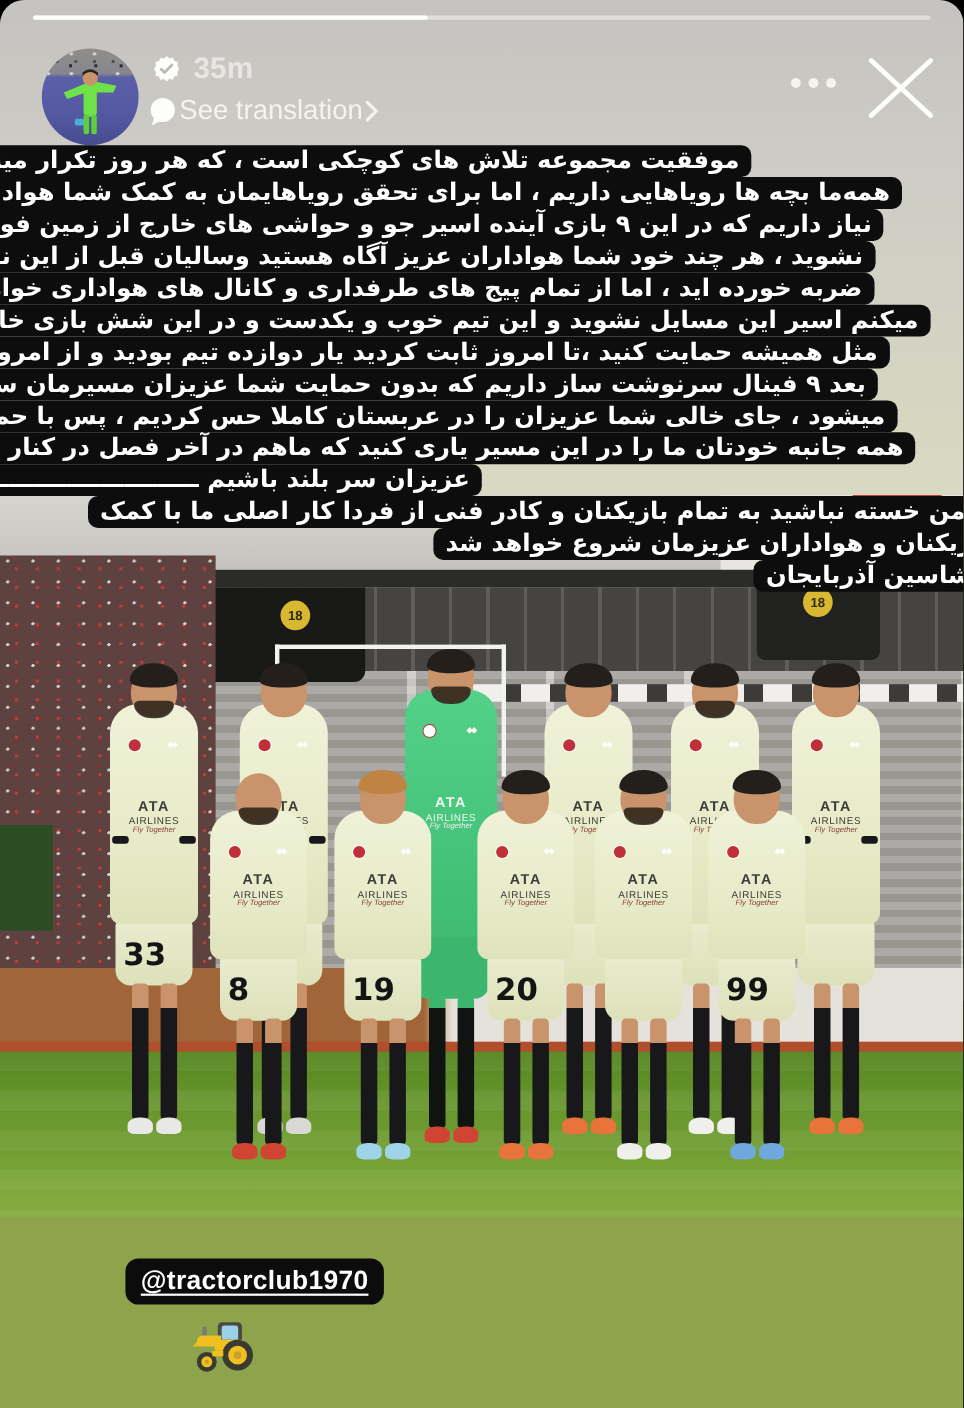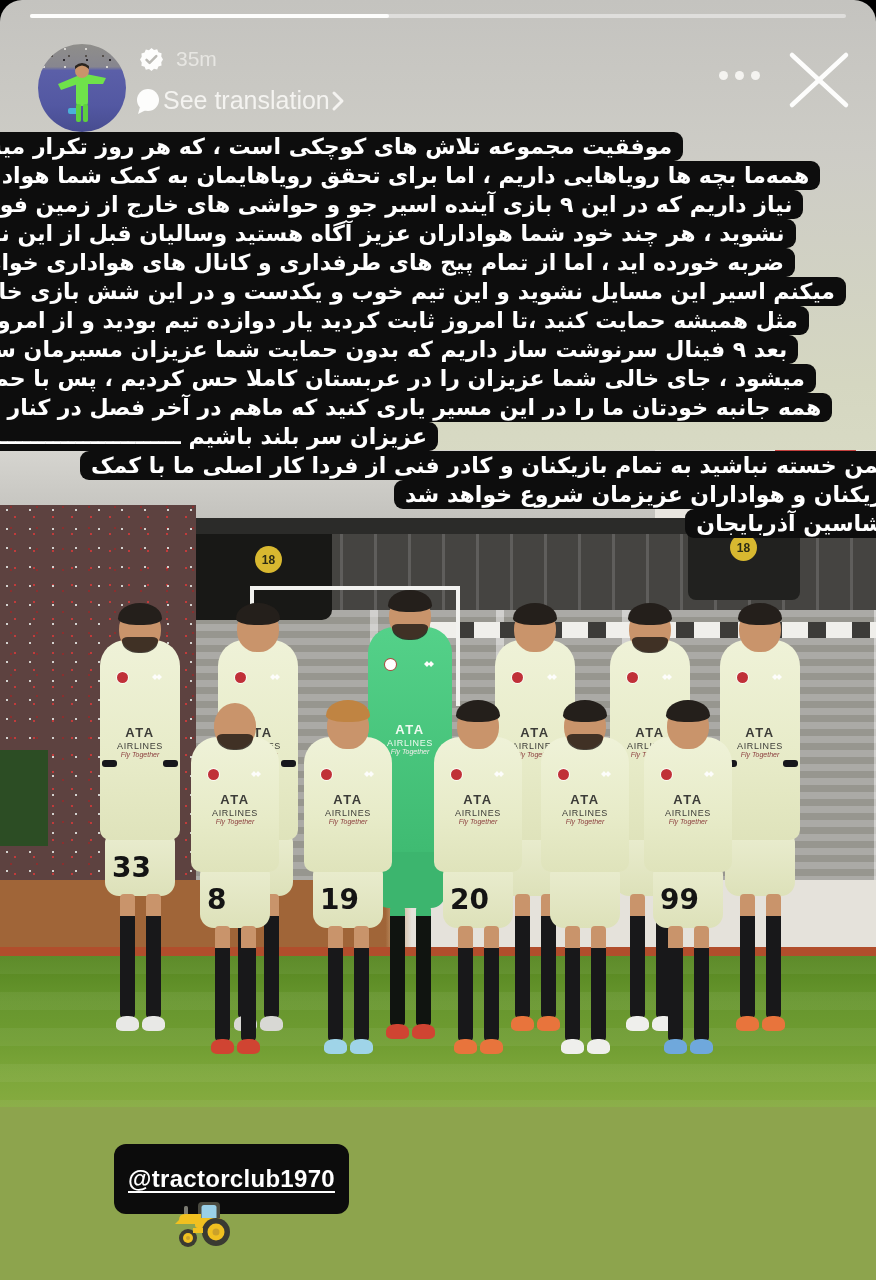--- a/index.html
+++ b/index.html
@@ -10,21 +10,21 @@
   .progress{position:absolute;top:14px;left:30px;width:816px;height:4px;border-radius:2px;background:rgba(255,255,255,.45);}
   .progress-fill{height:100%;width:44%;border-radius:2px;background:#fdfdfc;}
   .avatar{position:absolute;top:44px;left:38px;width:88px;height:88px;border-radius:50%;overflow:hidden;
     background:linear-gradient(180deg,#8f8e8a 0%,#87868f 26%,#5b5fa8 30%,#5358a2 70%,#474c90 100%);}
   .avatar .crowd-band{position:absolute;top:0;left:0;right:0;height:26px;
     background-image:radial-gradient(3px 3px at 6px 5px,#d8d6d2 50%,transparent 52%),radial-gradient(3px 3px at 14px 12px,#55504c 50%,transparent 52%),radial-gradient(3px 3px at 3px 16px,#2e2a2e 50%,transparent 52%);
     background-size:21px 18px,17px 15px,23px 19px;}
   .avatar svg{position:absolute;left:0;top:0;}
   .hdr-user{position:absolute;top:47px;left:140px;display:flex;align-items:center;gap:9px;}
   .hdr-username{color:#fff;font-size:27px;font-weight:700;letter-spacing:.2px;}
-  .hdr-time{color:#e7e6e2;font-size:21px;font-weight:400;margin-left:4px;}
+  .hdr-time{color:#e7e6e2;font-size:27px;font-weight:700;margin-left:4px;}
   .hdr-trans{position:absolute;top:86px;left:134px;display:flex;align-items:center;gap:1px;cursor:pointer;}
   .hdr-trans-label{color:#f4f3f0;font-size:25px;font-weight:400;}
   .dots{position:absolute;top:71px;left:719px;display:flex;gap:7px;}
   .dots i{width:9px;height:9px;border-radius:50%;background:#f4f3f0;}
   .close-x{position:absolute;top:50px;left:784px;width:70px;height:60px;cursor:pointer;}
   
   .sticker{position:absolute;display:flex;flex-direction:column;z-index:6;}
   .sticker1{top:132px;right:30px;align-items:flex-end;}
   .sticker2{top:451px;left:80px;align-items:flex-start;}
   .tl{display:inline-block;background:#0d0d0d;color:#fff;font-family:"DejaVu Sans",sans-serif;
@@ -94,21 +94,21 @@
   .leg{width:15px;height:var(--lh,124px);border-radius:4px;position:relative;
     background:linear-gradient(180deg,var(--skin,#c9946b) 0 22px,#18181a 22px 100%);}
   .leg::after{content:"";position:absolute;bottom:-13px;left:-4px;width:23px;height:15px;background:var(--boot,#e8e8e6);border-radius:45% 45% 30% 30%;}
   .gk .torso{background:linear-gradient(180deg,#54d189,#3fbb72);}
   .gk .shorts{background:#3cb56e;}
   .gk .spons{color:#eefaf0;}
   .gk .spons .s3{color:#f6eded;}
   .gk .leg{background:linear-gradient(180deg,#3cb56e 0 10px,#101410 10px 100%);}
   .gk .badge{background:#fff;box-shadow:0 0 0 1px rgba(200,40,50,.8);}
   
-  .mention{position:absolute;left:114px;top:1144px;background:#0c0c0c;border-radius:12px;padding:21px 14px;z-index:6;cursor:pointer;}
+  .mention{position:absolute;left:114px;top:1144px;background:#0c0c0c;border-radius:12px;padding:7px 14px;z-index:6;cursor:pointer;}
   .mention span{color:#fff;font-weight:700;font-size:24px;letter-spacing:.3px;
     text-decoration:underline;text-decoration-thickness:2px;text-underline-offset:4px;}
   .tractor{position:absolute;left:175px;top:1196px;z-index:6;}
 </style>
 </head>
 <body>
 
 <div class="canvas">
   <div class="story">
 

